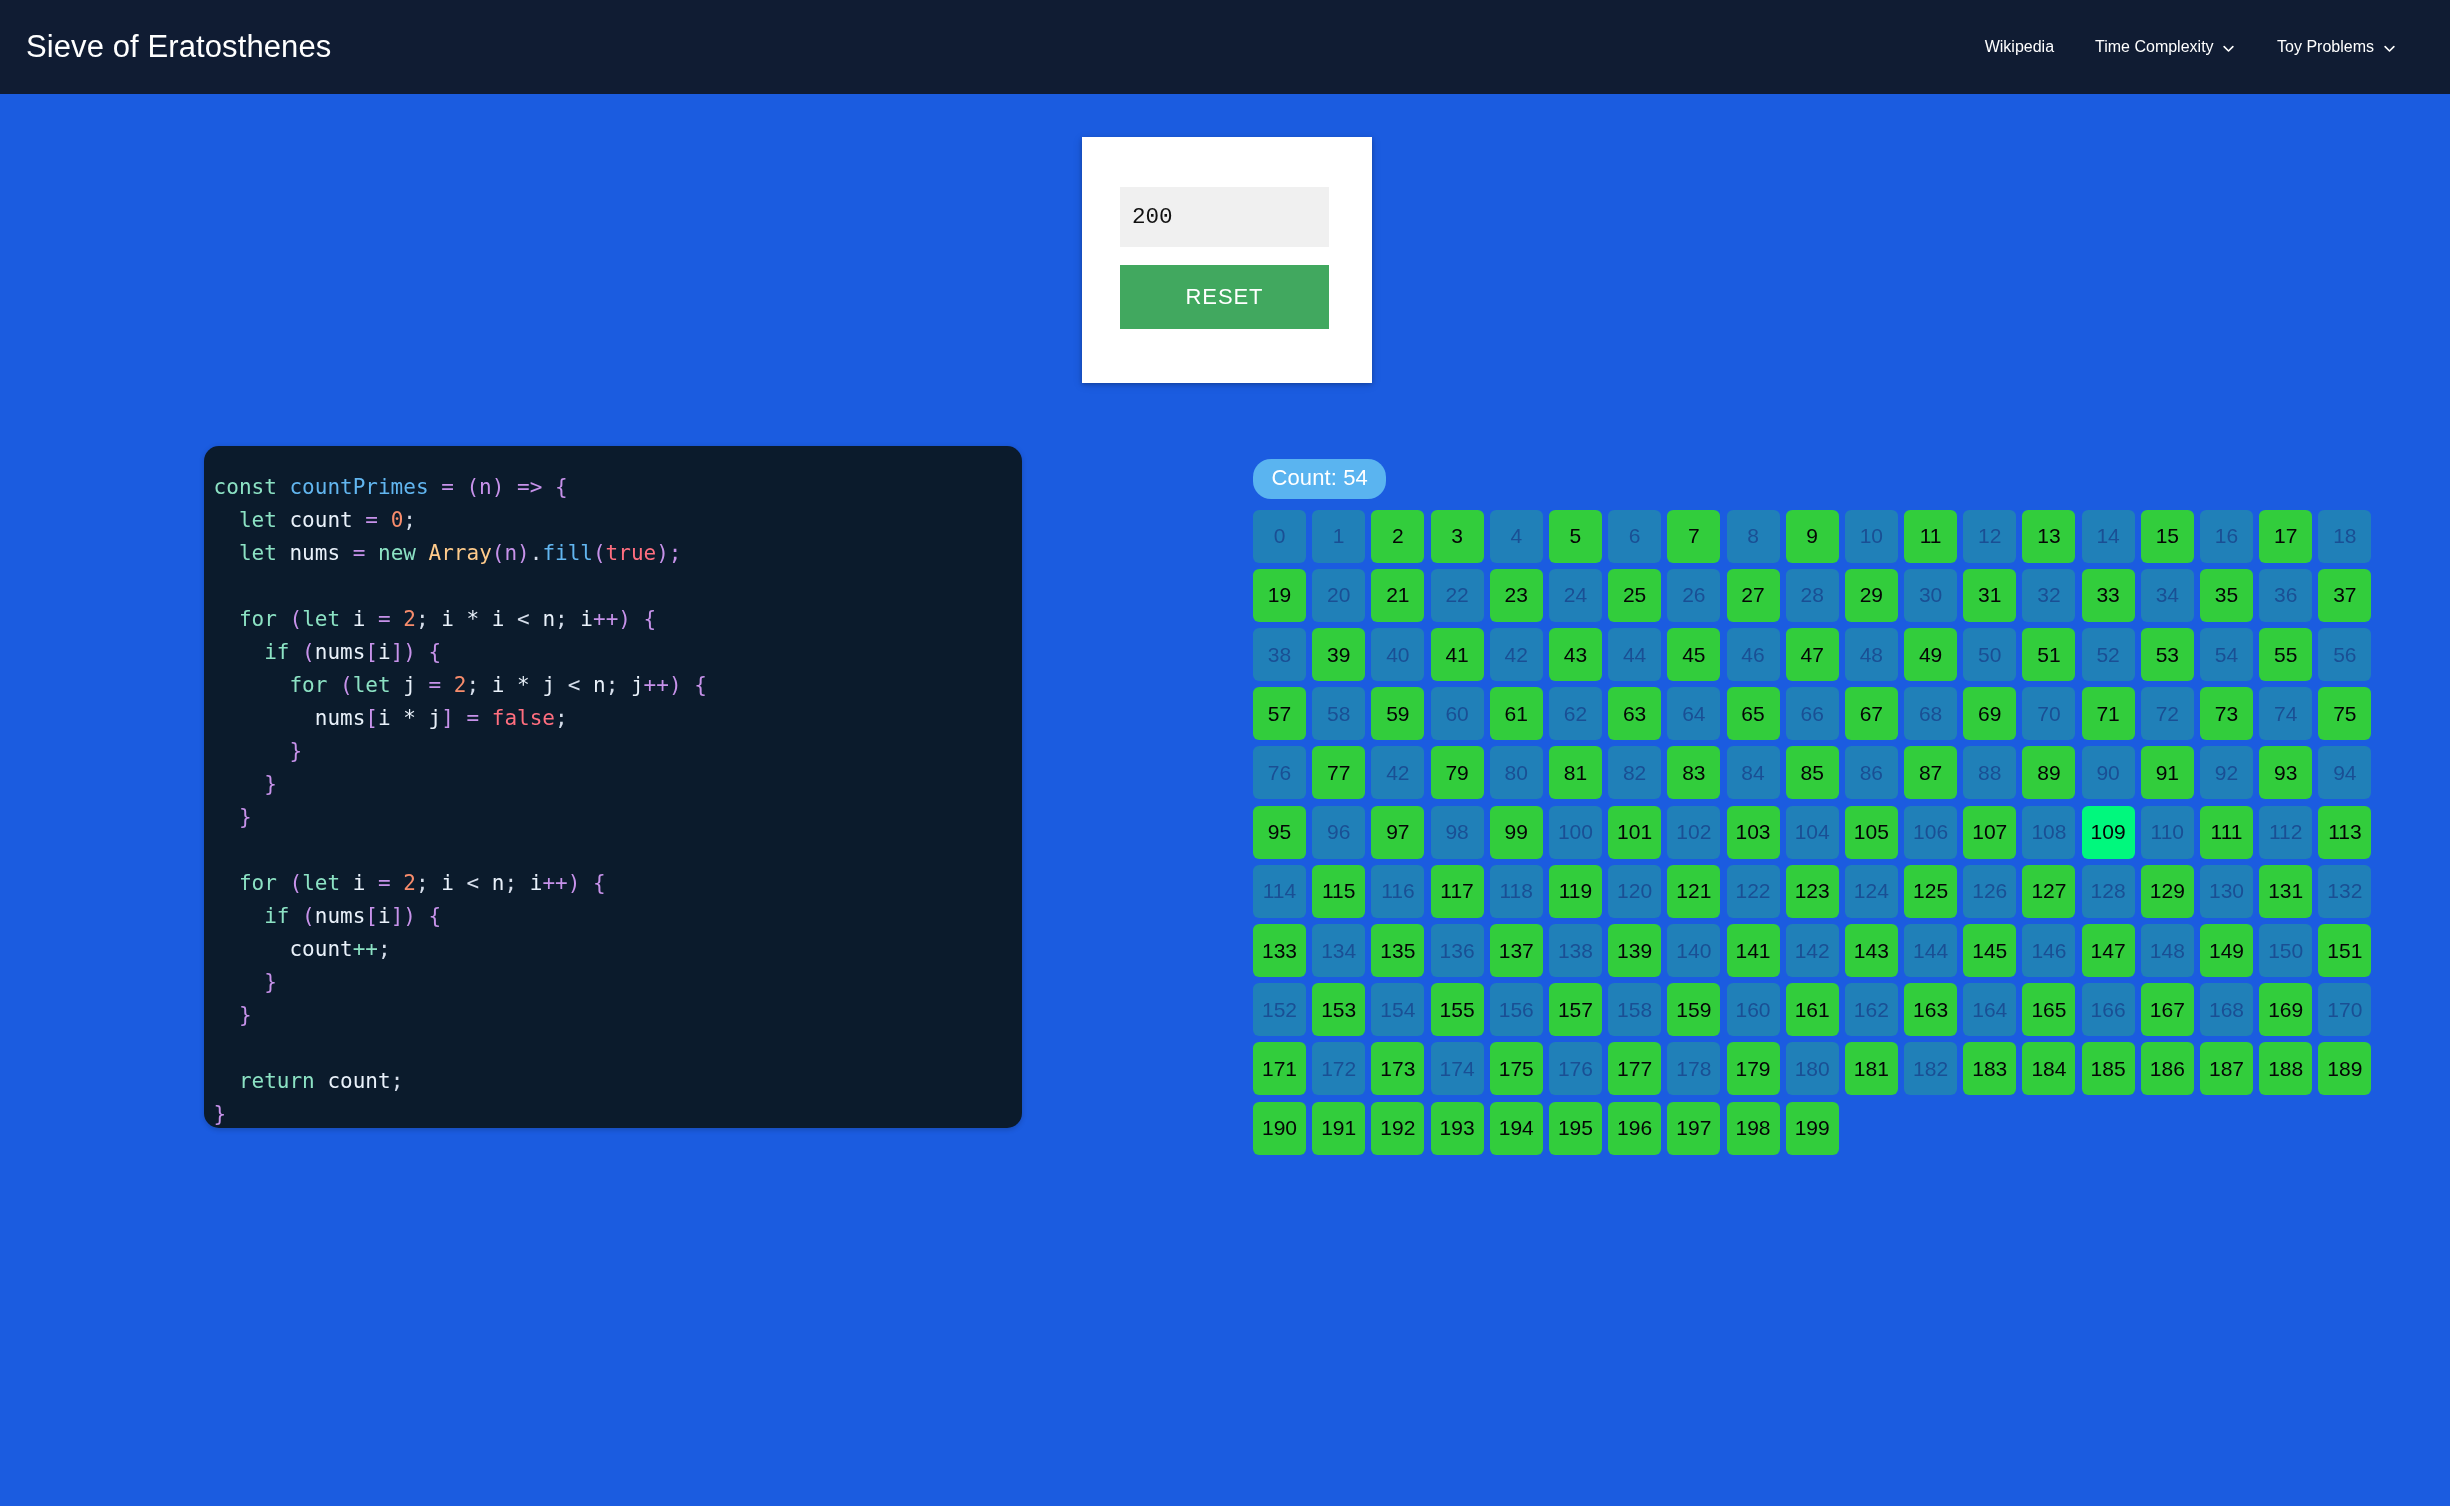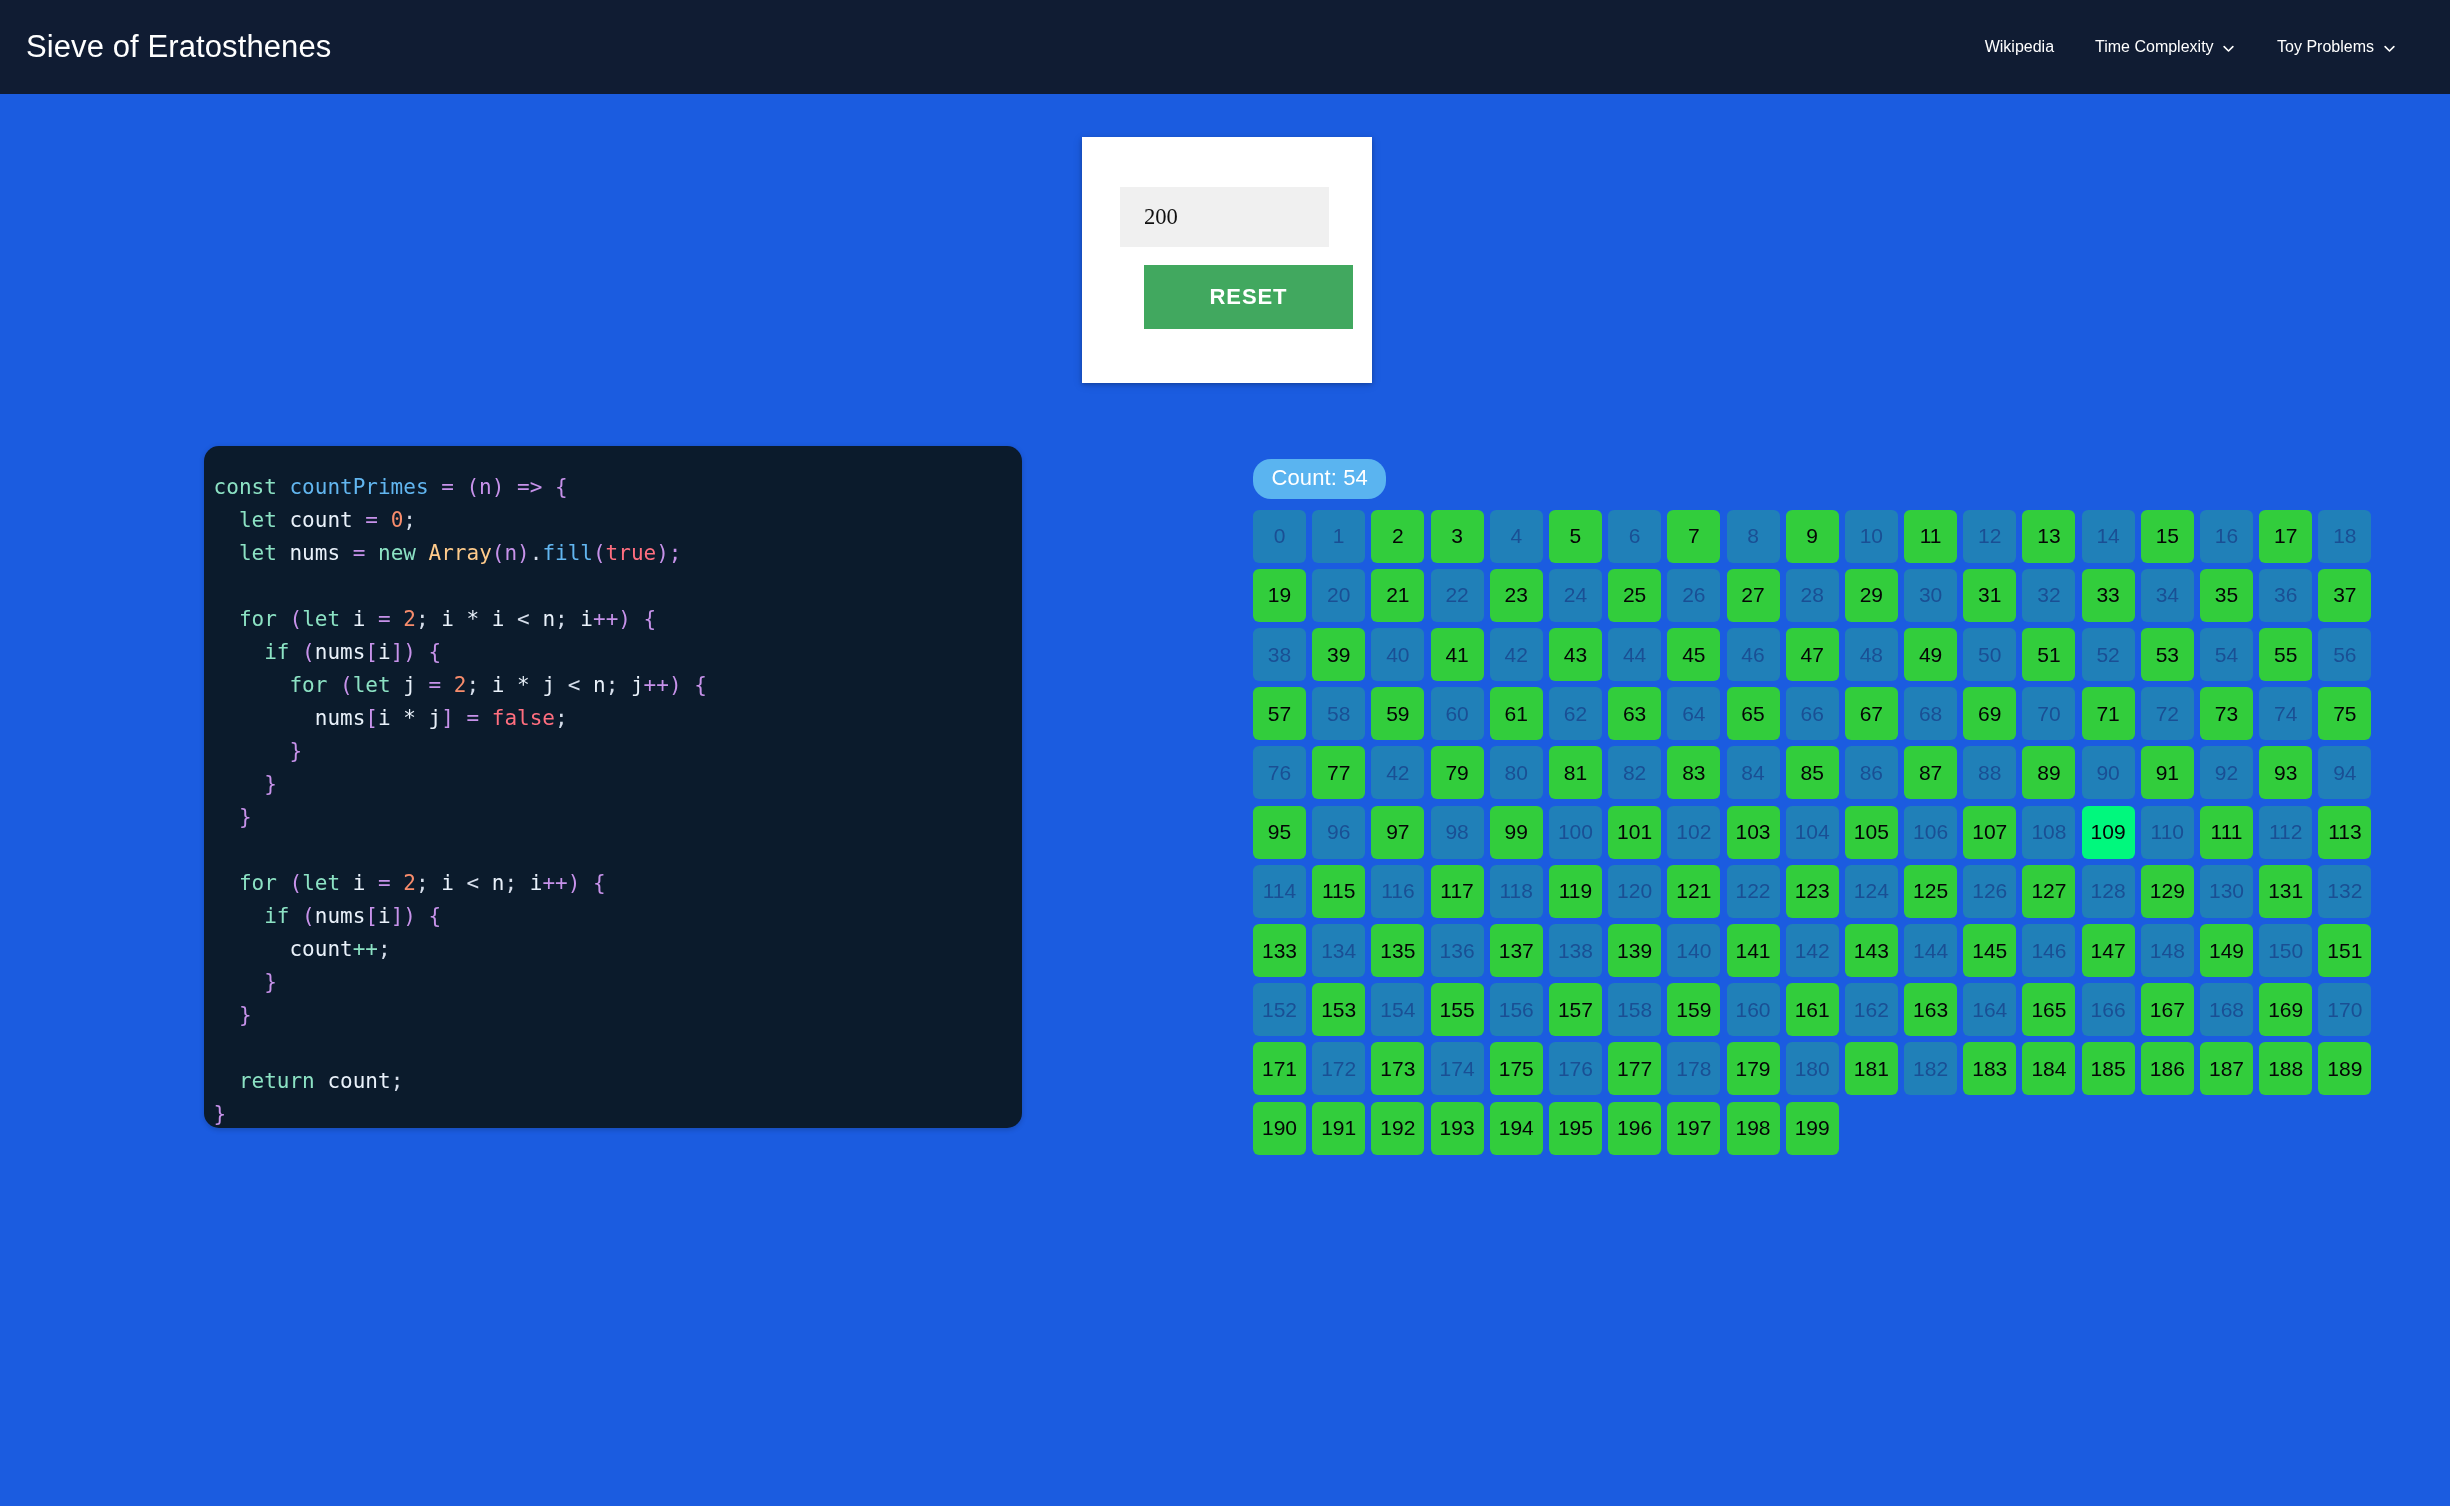--- a/index.html
+++ b/index.html
@@ -75,41 +75,40 @@
   #sieve-input {
     position: absolute;
     left: 38px;
     top: 50px;
     width: 209px;
     height: 60px;
     background: #f0f0f0;
     border: none;
     outline: none;
     color: #111111;
-    font-family: Liberation Serif, serif;
+    font-family: Liberation Mono, monospace;
     font-size: 22.6px;
-    padding: 0 24px;
+    padding: 0 12px;
   }
   #reset-button {
     position: absolute;
     left: 38px;
     top: 128px;
     width: 209px;
     height: 64px;
     background: #41a council;
     background: #41a85f;
     border: none;
     outline: none;
     cursor: pointer;
     color: #ffffff;
     font-family: "Liberation Sans", sans-serif;
     font-size: 22px;
-    font-weight: 700;
+    font-weight: 400;
     letter-spacing: 0.9px;
-    margin-left: 24px;
   }
 
   
   #code-panel {
     position: absolute;
     left: 204px;
     top: 446px;
     width: 818px;
     height: 682px;
     background: #0b1b2c;

